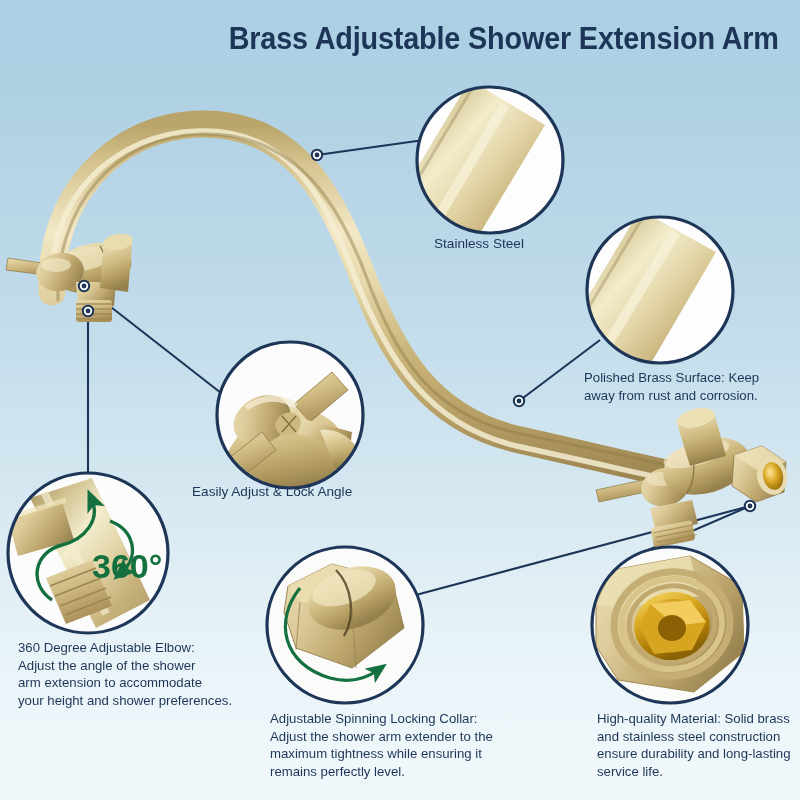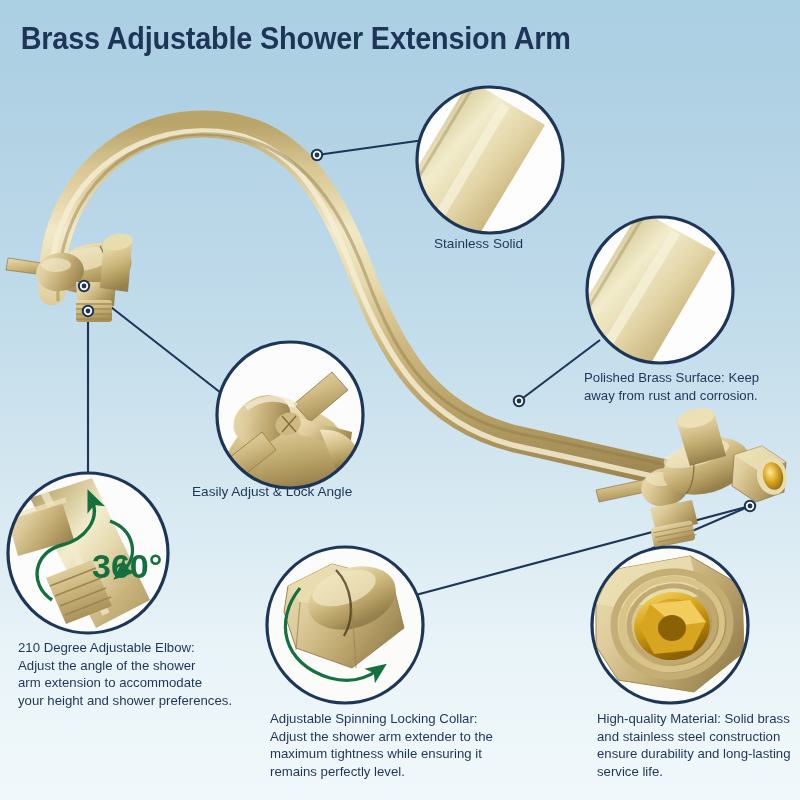--- a/index.html
+++ b/index.html
@@ -9,21 +9,21 @@
     background:#ffffff;
   }
   #infographic{
     position:relative;width:800px;height:800px;
     background:linear-gradient(180deg,#abcfe3 0%,#b0d1e4 12%,#c0dbea 38%,#d6e8f1 62%,#e9f4f8 82%,#f1f8fb 100%);
     overflow:hidden;
   }
   
   #title-bar{
     position:absolute;left:0;top:0;width:800px;height:78px;
-    display:flex;align-items:center;justify-content:flex-start;
+    display:flex;align-items:center;justify-content:flex-end;
   }
   #page-title{
     font-size:31px;font-weight:bold;color:#1d3557;
     letter-spacing:-0.2px;
     transform:scaleX(0.93);
     transform-origin:center;
     white-space:nowrap;
     font-family:"Liberation Sans", sans-serif;
   }
   
@@ -347,28 +347,28 @@
         <circle cx="88" cy="311" r="2.4" fill="#1d3557"></circle>
       </g>
       <g>
         <circle cx="750" cy="506" r="6.2" fill="#1d3557"></circle>
         <circle cx="750" cy="506" r="4.2" fill="#ffffff"></circle>
         <circle cx="750" cy="506" r="2.4" fill="#1d3557"></circle>
       </g>
     </g>
   </svg>
 
-  <div class="callout-label" id="label-stainless">Stainless Solid</div>
+  <div class="callout-label" id="label-stainless">Stainless Steel</div>
 
   <div class="callout-label" id="label-lockangle">Easily Adjust &amp; Lock Angle</div>
 
   <div class="callout-text" id="text-polished">Polished Brass Surface: Keep
 away from rust and corrosion.</div>
 
-  <div class="callout-text" id="text-elbow">210 Degree Adjustable Elbow:
+  <div class="callout-text" id="text-elbow">360 Degree Adjustable Elbow:
 Adjust the angle of the shower
 arm extension to accommodate
 your height and shower preferences.</div>
 
   <div class="callout-text" id="text-collar">Adjustable Spinning Locking Collar:
 Adjust the shower arm extender to the
 maximum tightness while ensuring it
 remains perfectly level.</div>
 
   <div class="callout-text" id="text-material">High-quality Material: Solid brass

